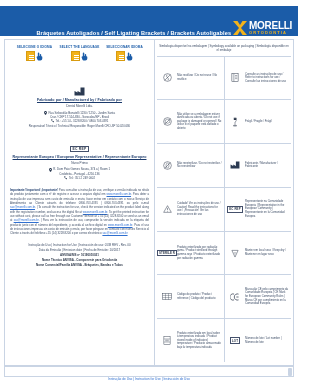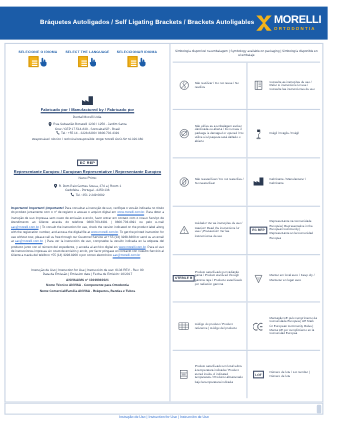--- a/index.html
+++ b/index.html
@@ -13,21 +13,21 @@
     position: relative;
     width: 298px; height: 386px;
     background: #ffffff;
   }
 
   
   .header {
     position: absolute; left: 0; top: 6px;
     width: 298px; height: 30px;
     background: #1b5ca8;
-    display: flex; align-items: center; justify-content: space-between;
+    display: flex; align-items: flex-end; justify-content: space-between;
     padding: 0 6px 0 10px;
   }
   .header-title {
     color: #ffffff;
     font-size: 5.6px;
     font-weight: bold;
     letter-spacing: 0.1px;
     white-space: nowrap;
     flex: 1;
     text-align: center;

